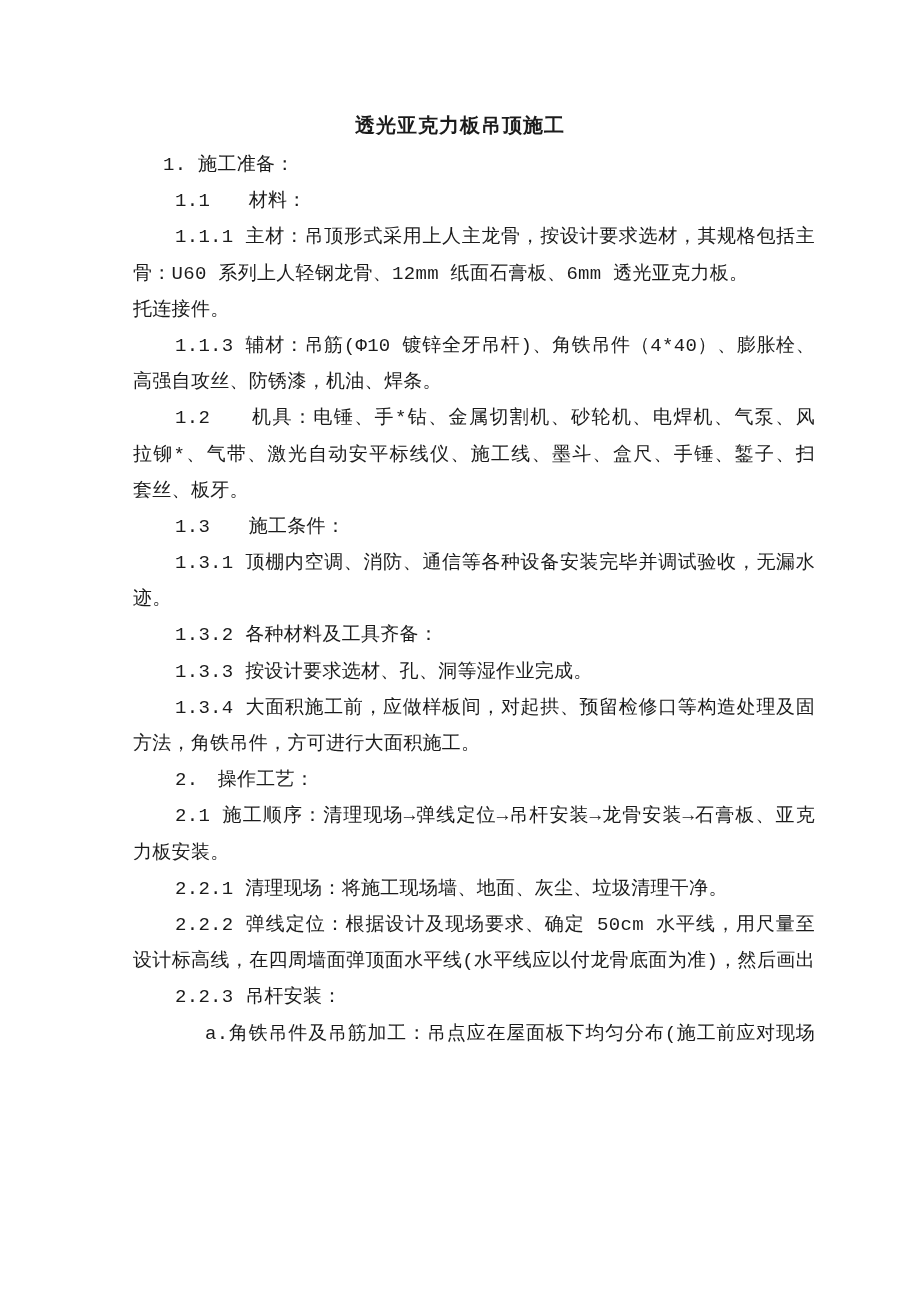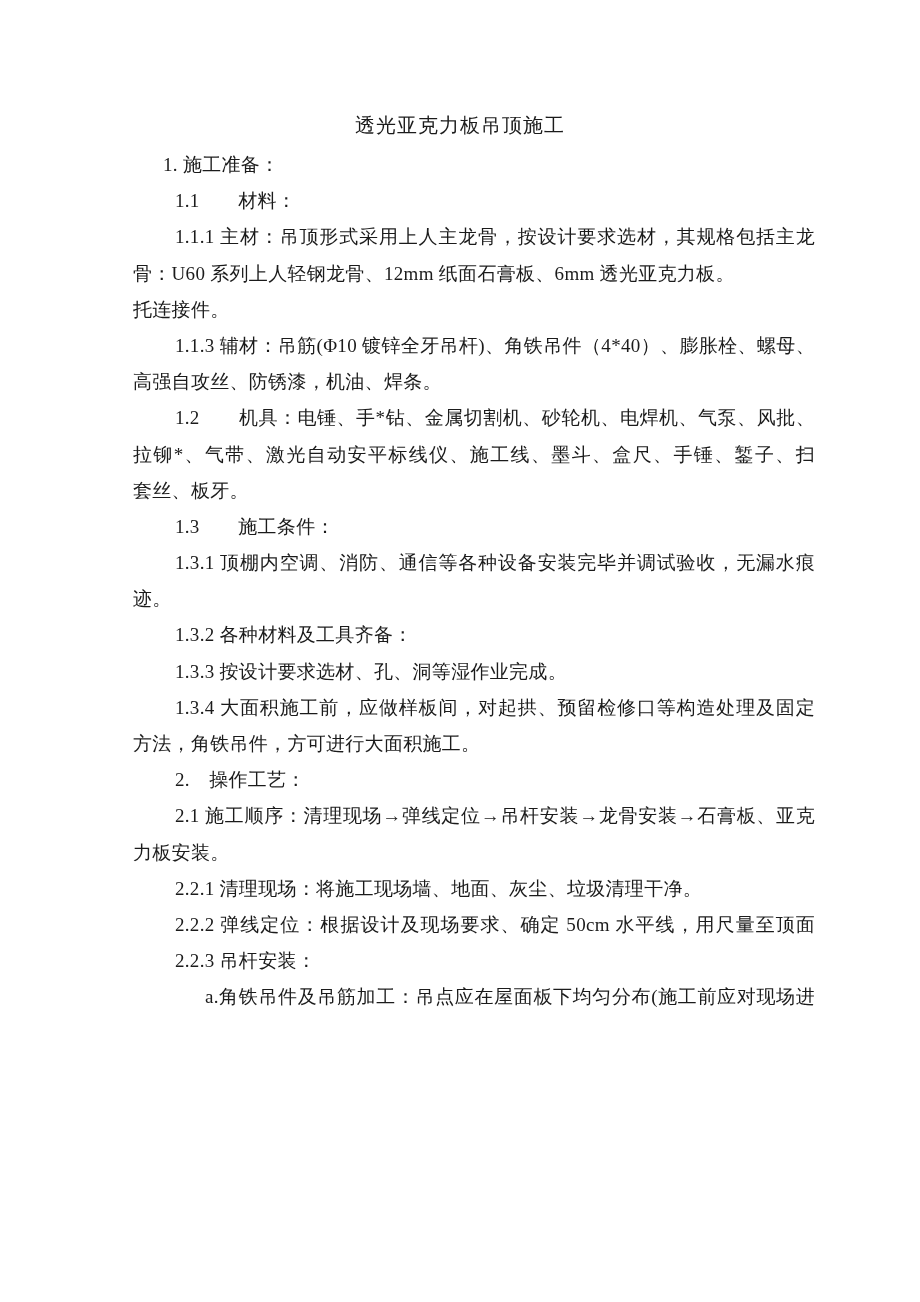--- a/index.html
+++ b/index.html
@@ -16,37 +16,38 @@
     font-family: "Liberation Serif", "DejaVu Serif", serif;
     color: #1b1b1b;
   }
   .doc-title {
     position: absolute;
     top: 112px;
     left: 0;
     width: 100%;
     text-align: center;
     font-size: 20px;
-    font-weight: normal;
+    font-weight: bold;
     letter-spacing: 1px;
     line-height: 26px;
   }
   .lines {
     position: absolute;
     top: 147px;
     left: 133px;
     width: 682px;
   }
   .line {
     height: 36.2px;
     line-height: 36.2px;
     font-size: 19px;
     text-align: left;
     overflow: hidden;
     letter-spacing: 0.3px;
+    font-family: Liberation Mono, monospace;
   }
   
   .line.ind-n1 { padding-left: 30px; }   
   .line.ind-i1 { padding-left: 42px; }   
   .line.ind-i2 { padding-left: 72px; }   
   .line.ind-i0 { padding-left: 0; }      
   
   .line.full {
     text-align: justify;
     text-align-last: justify;
@@ -73,16 +74,17 @@
       <div class="line ind-i0">迹。</div>
       <div class="line ind-i1">1.3.2 各种材料及工具齐备：</div>
       <div class="line ind-i1">1.3.3 按设计要求选材、孔、洞等湿作业完成。</div>
       <div class="line ind-i1 full">1.3.4 大面积施工前，应做样板间，对起拱、预留检修口等构造处理及固定</div>
       <div class="line ind-i0">方法，角铁吊件，方可进行大面积施工。</div>
       <div class="line ind-i1">2.　操作工艺：</div>
       <div class="line ind-i1 full">2.1 施工顺序：清理现场→弹线定位→吊杆安装→龙骨安装→石膏板、亚克</div>
       <div class="line ind-i0">力板安装。</div>
       <div class="line ind-i1">2.2.1 清理现场：将施工现场墙、地面、灰尘、垃圾清理干净。</div>
       <div class="line ind-i1 full">2.2.2 弹线定位：根据设计及现场要求、确定 50cm 水平线，用尺量至顶面</div>
+      <div class="line ind-i0 full">设计标高线，在四周墙面弹顶面水平线(水平线应以付龙骨底面为准)，然后画出</div>
       <div class="line ind-i1">2.2.3 吊杆安装：</div>
       <div class="line ind-i2 full">a.角铁吊件及吊筋加工：吊点应在屋面板下均匀分布(施工前应对现场进</div>
     </div>
 </div>
 
 </body></html>

